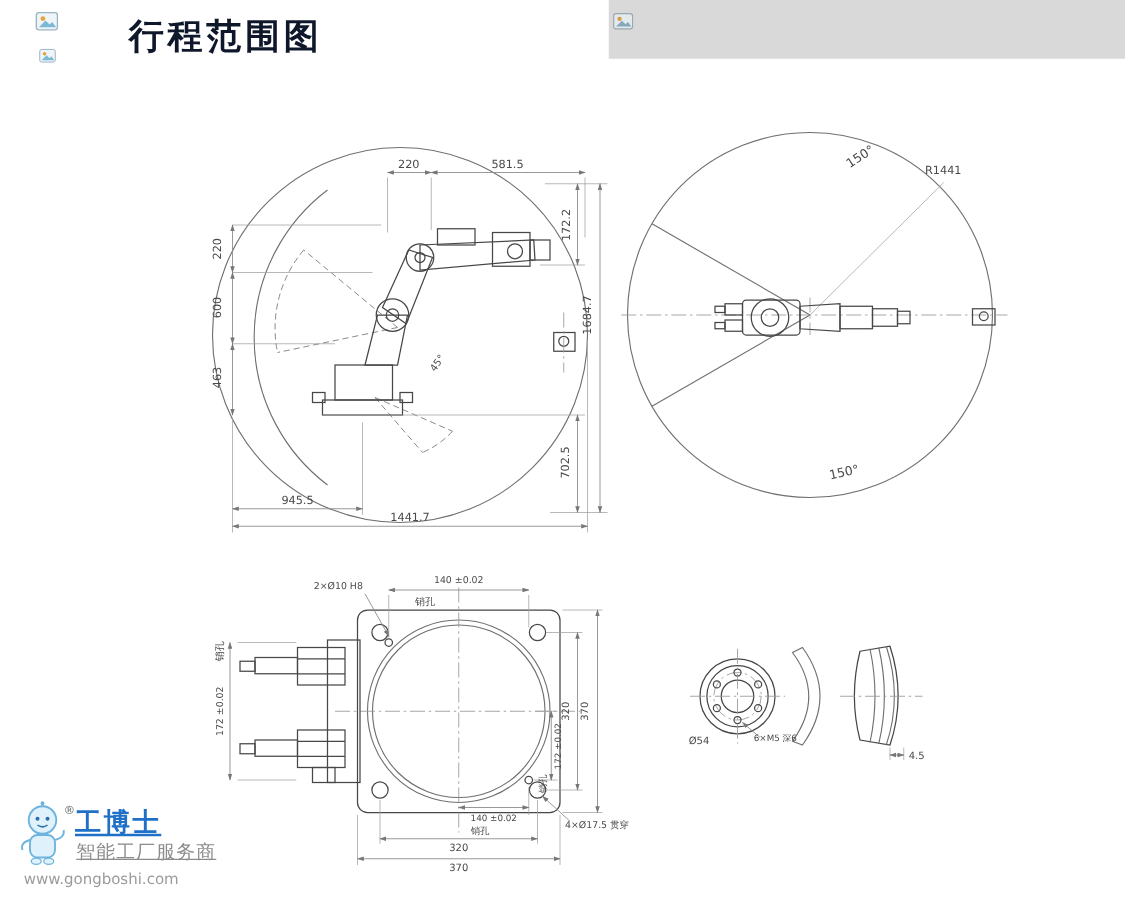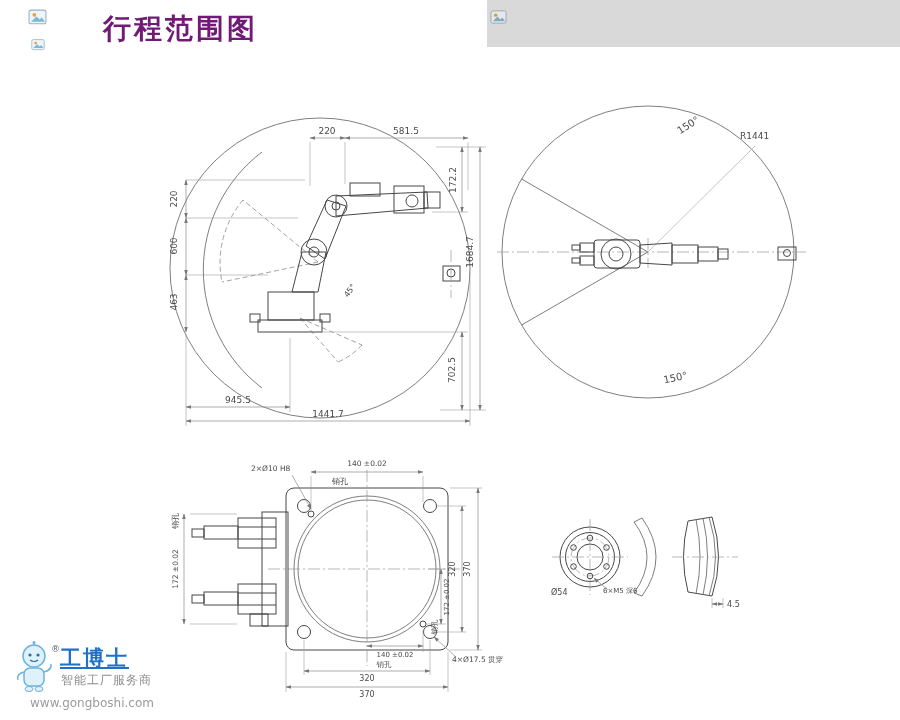--- a/index.html
+++ b/index.html
@@ -4,21 +4,21 @@
 <style>
   html,body{margin:0;padding:0;}
   body{
     width:900px;height:720px;position:relative;overflow:hidden;
     background:#ffffff;
     font-family:"DejaVu Sans","Liberation Sans",sans-serif;
   }
   .gray-strip{position:absolute;left:487px;top:0;width:413px;height:47px;background:#d9d9d9;}
   .page-title{
     position:absolute;left:103px;top:10px;
-    font-size:28px;font-weight:bold;color:#701a75;letter-spacing:3px;white-space:nowrap;
+    font-size:28px;font-weight:bold;color:#0f172a;letter-spacing:3px;white-space:nowrap;
   }
   .ph-icon{position:absolute;}
   .icon1{left:28px;top:8px;}
   .icon2{left:31px;top:38px;}
   .icon3{left:490px;top:9px;}
   .drawing{position:absolute;left:0;top:0;}
 
   
   .outline{stroke:#6f6f6f;stroke-width:.9;fill:none;}
   .robot{stroke:#474747;stroke-width:1;fill:none;}
@@ -29,22 +29,22 @@
       marker-start:url(#arw);marker-end:url(#arw);}
   .ld{stroke:#8a8a8a;stroke-width:.7;fill:none;marker-end:url(#arw);}
   text{fill:#4a4a4a;}
   .t9{font-size:9px;} .t8{font-size:8px;} .t7{font-size:7.5px;} .t10{font-size:10px;} .t65{font-size:7px;}
 
   
   .footer{position:absolute;left:10px;top:636px;width:190px;height:80px;}
   .mascot{position:absolute;left:2px;top:4px;}
   .reg{position:absolute;left:41px;top:8px;font-size:9px;color:#666;}
   .brand{position:absolute;left:50px;top:8px;font-size:21px;font-weight:bold;color:#1f71c8;letter-spacing:2px;white-space:nowrap;text-decoration:underline;}
-  .tagline{position:absolute;left:51px;top:36px;font-size:12px;color:#8c8c8c;letter-spacing:1px;white-space:nowrap;}
-  .website{position:absolute;left:20px;top:60px;font-size:12px;color:#9b9b9b;white-space:nowrap;}
+  .tagline{position:absolute;left:51px;top:36px;font-size:15px;color:#8c8c8c;letter-spacing:1px;white-space:nowrap;text-decoration:underline;}
+  .website{position:absolute;left:9px;top:60px;font-size:12px;color:#9b9b9b;white-space:nowrap;}
 </style>
 </head>
 <body>
 
 
 
 <div class="gray-strip"></div>
 
 <span>
   <svg class="ph-icon icon1" width="19" height="19" viewBox="0 0 18 18">

